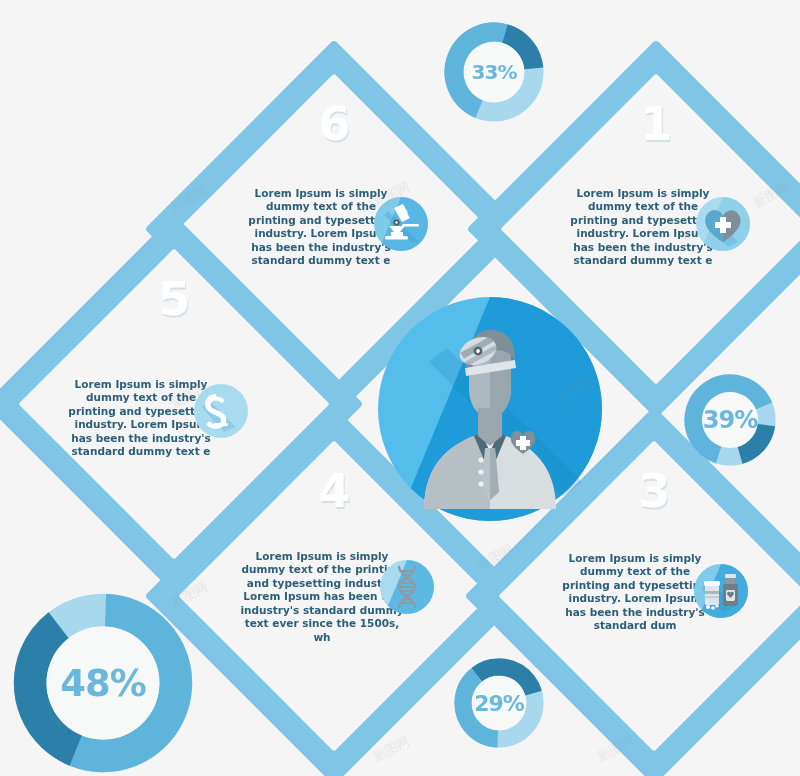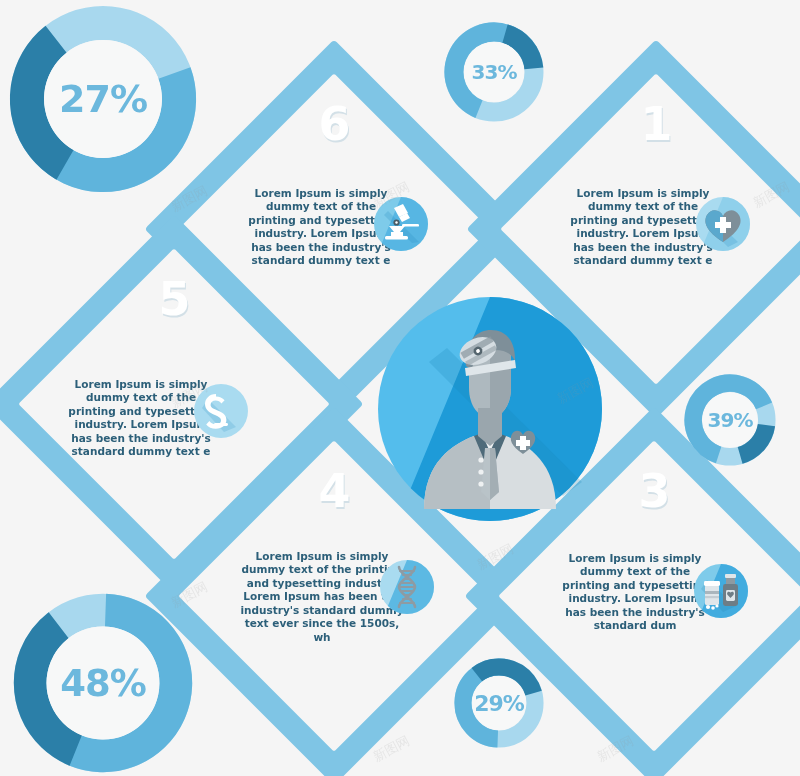--- a/index.html
+++ b/index.html
@@ -127,21 +127,21 @@
   #donut27 { left:   8px; top:   4px; width: 190px; height: 190px; }
   #donut27 .donut-label { font-size: 38px; }
 
   #donut48 { left:  12px; top: 592px; width: 182px; height: 182px; text-decoration: underline; }
   #donut48 .donut-label { font-size: 37px; }
 
   #donut33 { left: 444px; top:  22px; width: 100px; height: 100px; }
   #donut33 .donut-label { font-size: 20px; }
 
   #donut39 { left: 684px; top: 374px; width:  92px; height:  92px; }
-  #donut39 .donut-label { font-size: 20px; }
+  #donut39 .donut-label { font-size: 24px; }
 
   #donut29 { left: 454px; top: 658px; width:  90px; height:  90px; }
   #donut29 .donut-label { font-size: 22px; }
 
   
   .watermark {
     position: absolute;
     color: rgba(150,150,150,0.16);
     font-size: 13px;
     font-family: "DejaVu Sans", sans-serif;
@@ -312,29 +312,20 @@
       <g transform="rotate(-22 101 55)">
         <ellipse cx="101" cy="55" rx="19" ry="13" fill="#d5dde2"></ellipse>
         <path d="M84 50 L118 46 L119 52 L85 57 Z" fill="#8e9ba3" opacity="0.75"></path>
         <path d="M85 60 L119 56 L119 61 L86 65 Z" fill="#8e9ba3" opacity="0.55"></path>
         <circle cx="101" cy="55" r="4.4" fill="#55656e"></circle>
         <circle cx="101" cy="55" r="1.9" fill="#ffffff"></circle>
       </g>
     </svg>
   </div>
 
-  <div class="donut" id="donut27">
-    <svg viewBox="0 0 100 100" width="190" height="190">
-      <circle cx="50" cy="50" r="40" fill="none" stroke="#a8d8ee" stroke-width="18"></circle>
-      <circle cx="50" cy="50" r="40" fill="none" stroke="#5fb4dc" stroke-width="18" stroke-dasharray="126 252" transform="rotate(-20 50 50)"></circle>
-      <circle cx="50" cy="50" r="40" fill="none" stroke="#2b7fa8" stroke-width="18" stroke-dasharray="78 252" transform="rotate(120 50 50)"></circle>
-      <circle cx="50" cy="50" r="31" fill="#f7f8f8"></circle>
-    </svg>
-    <div class="donut-label">27%</div>
-  </div>
 
   <div class="donut" id="donut48">
     <svg viewBox="0 0 100 100" width="182" height="182">
       <circle cx="50" cy="50" r="40" fill="none" stroke="#a8d8ee" stroke-width="18"></circle>
       <circle cx="50" cy="50" r="40" fill="none" stroke="#5fb4dc" stroke-width="18" stroke-dasharray="140 252" transform="rotate(-88 50 50)"></circle>
       <circle cx="50" cy="50" r="40" fill="none" stroke="#2b7fa8" stroke-width="18" stroke-dasharray="84 252" transform="rotate(112 50 50)"></circle>
       <circle cx="50" cy="50" r="31" fill="#f7f8f8"></circle>
     </svg>
     <div class="donut-label">48%</div>
   </div>

